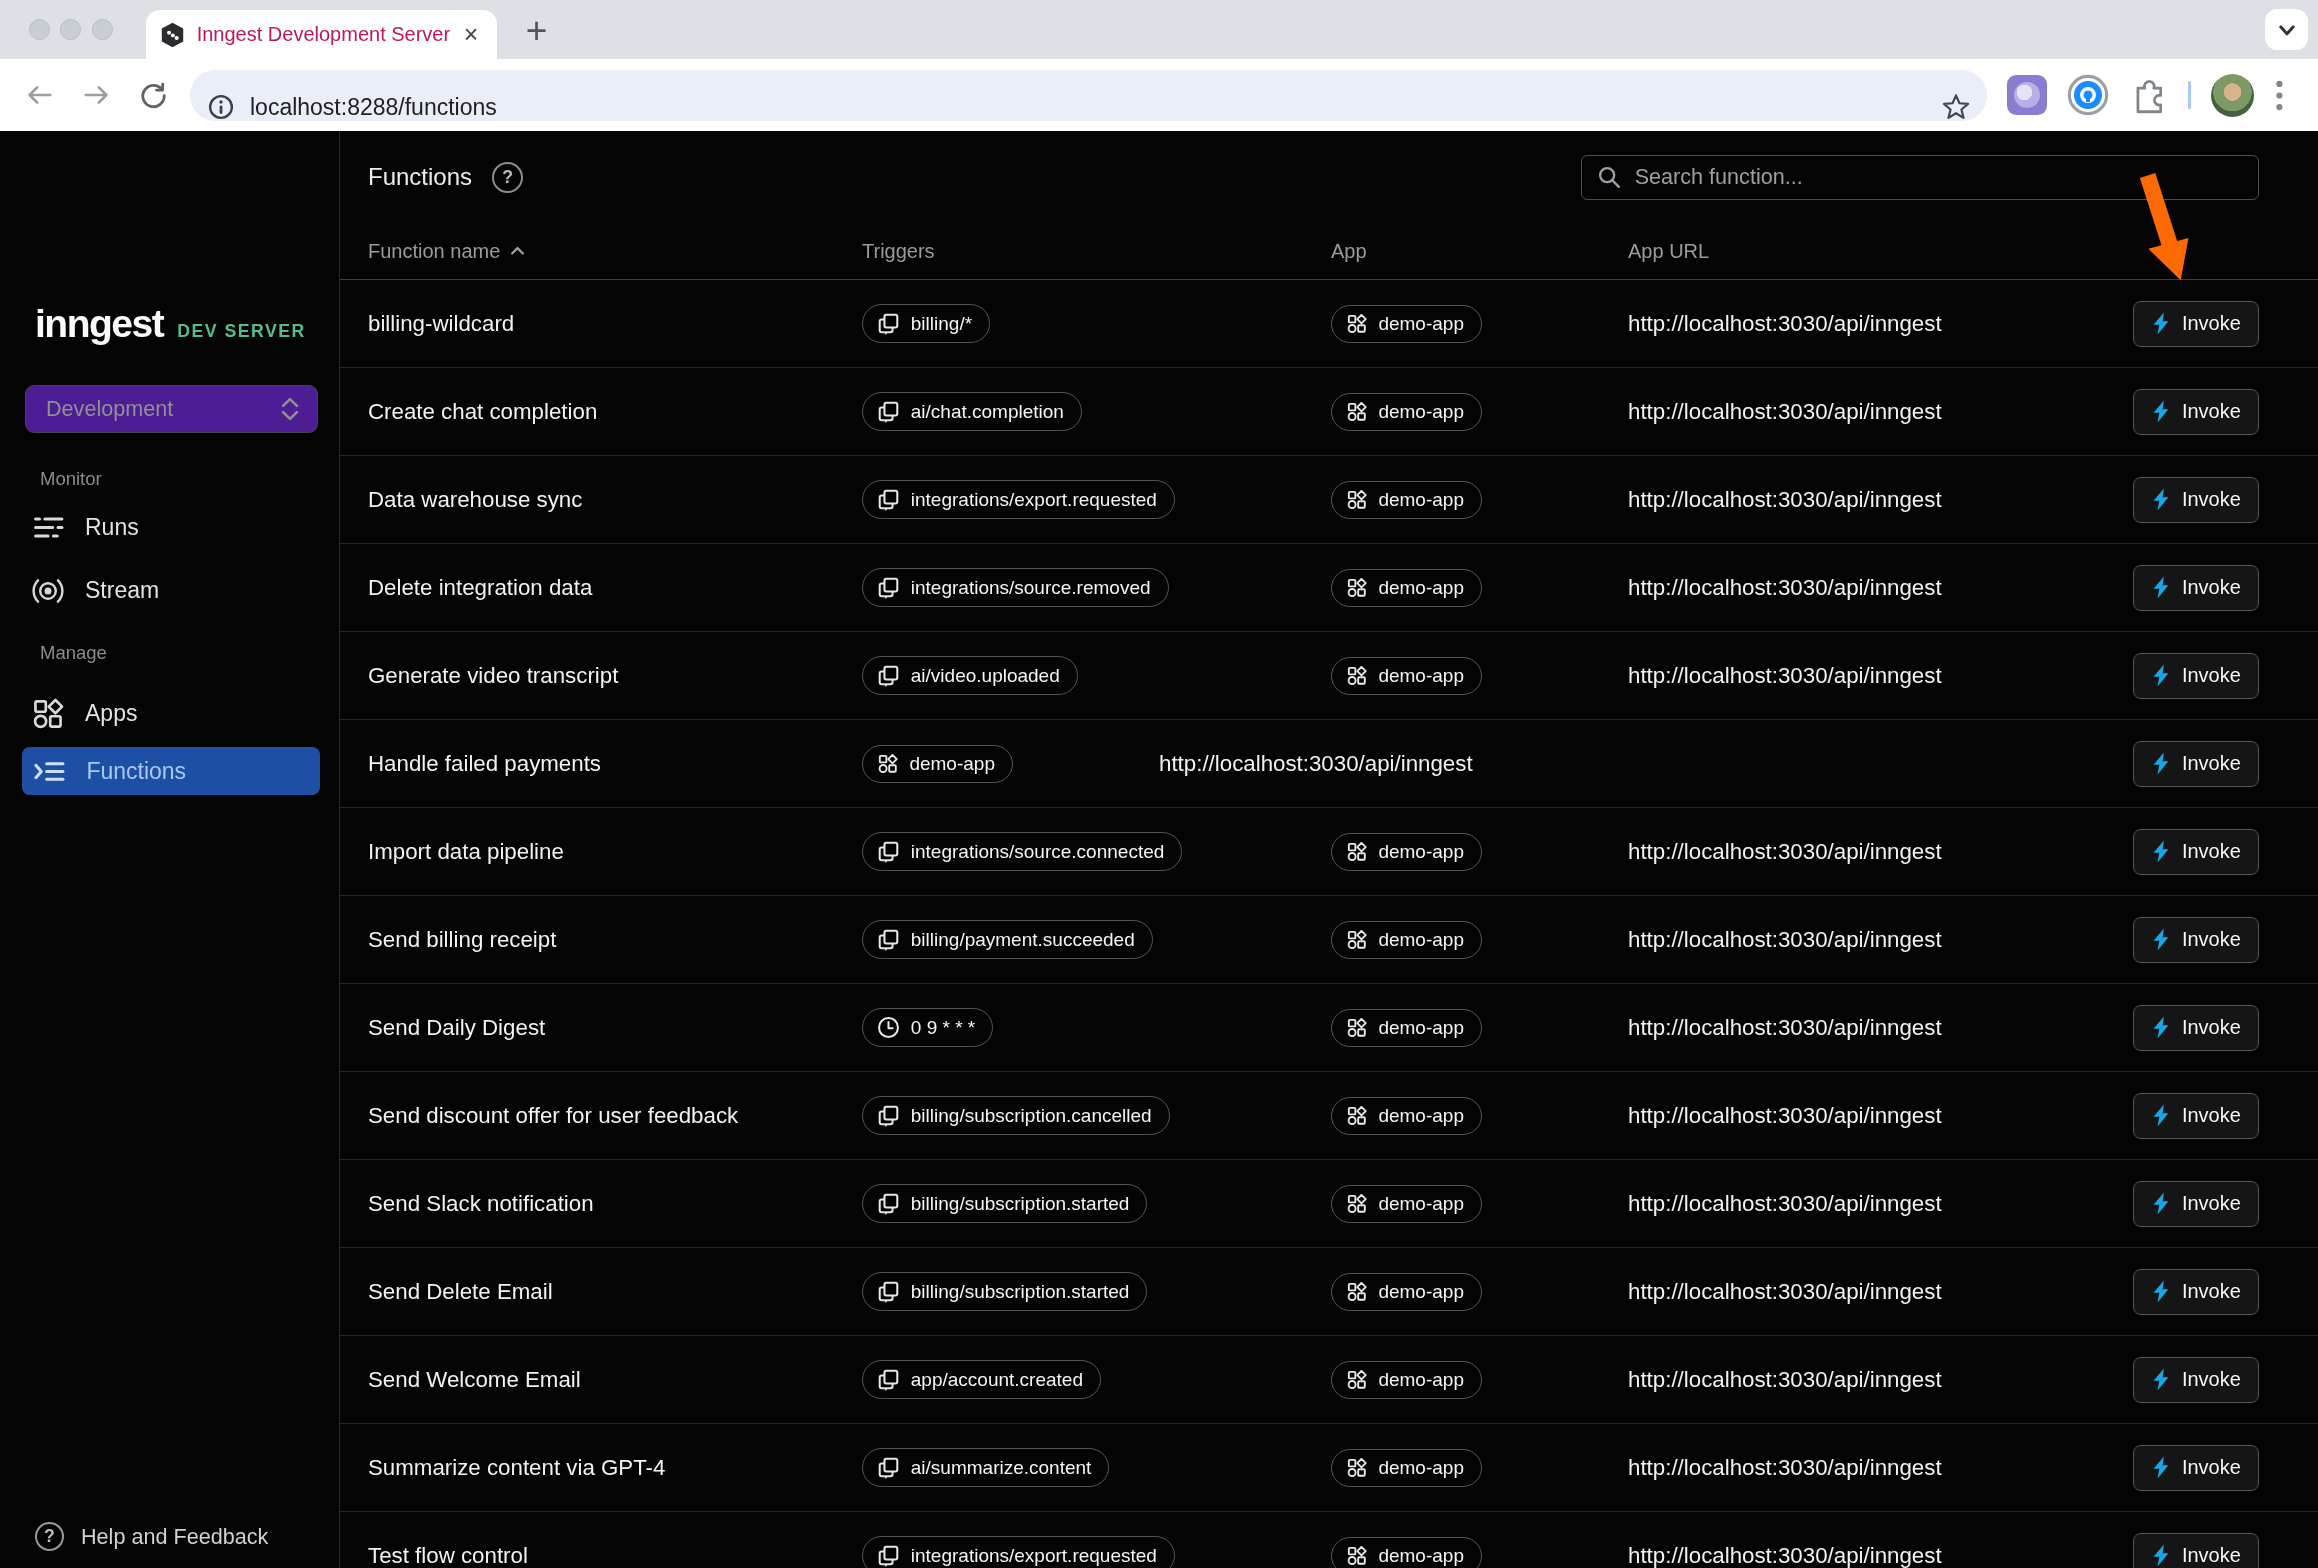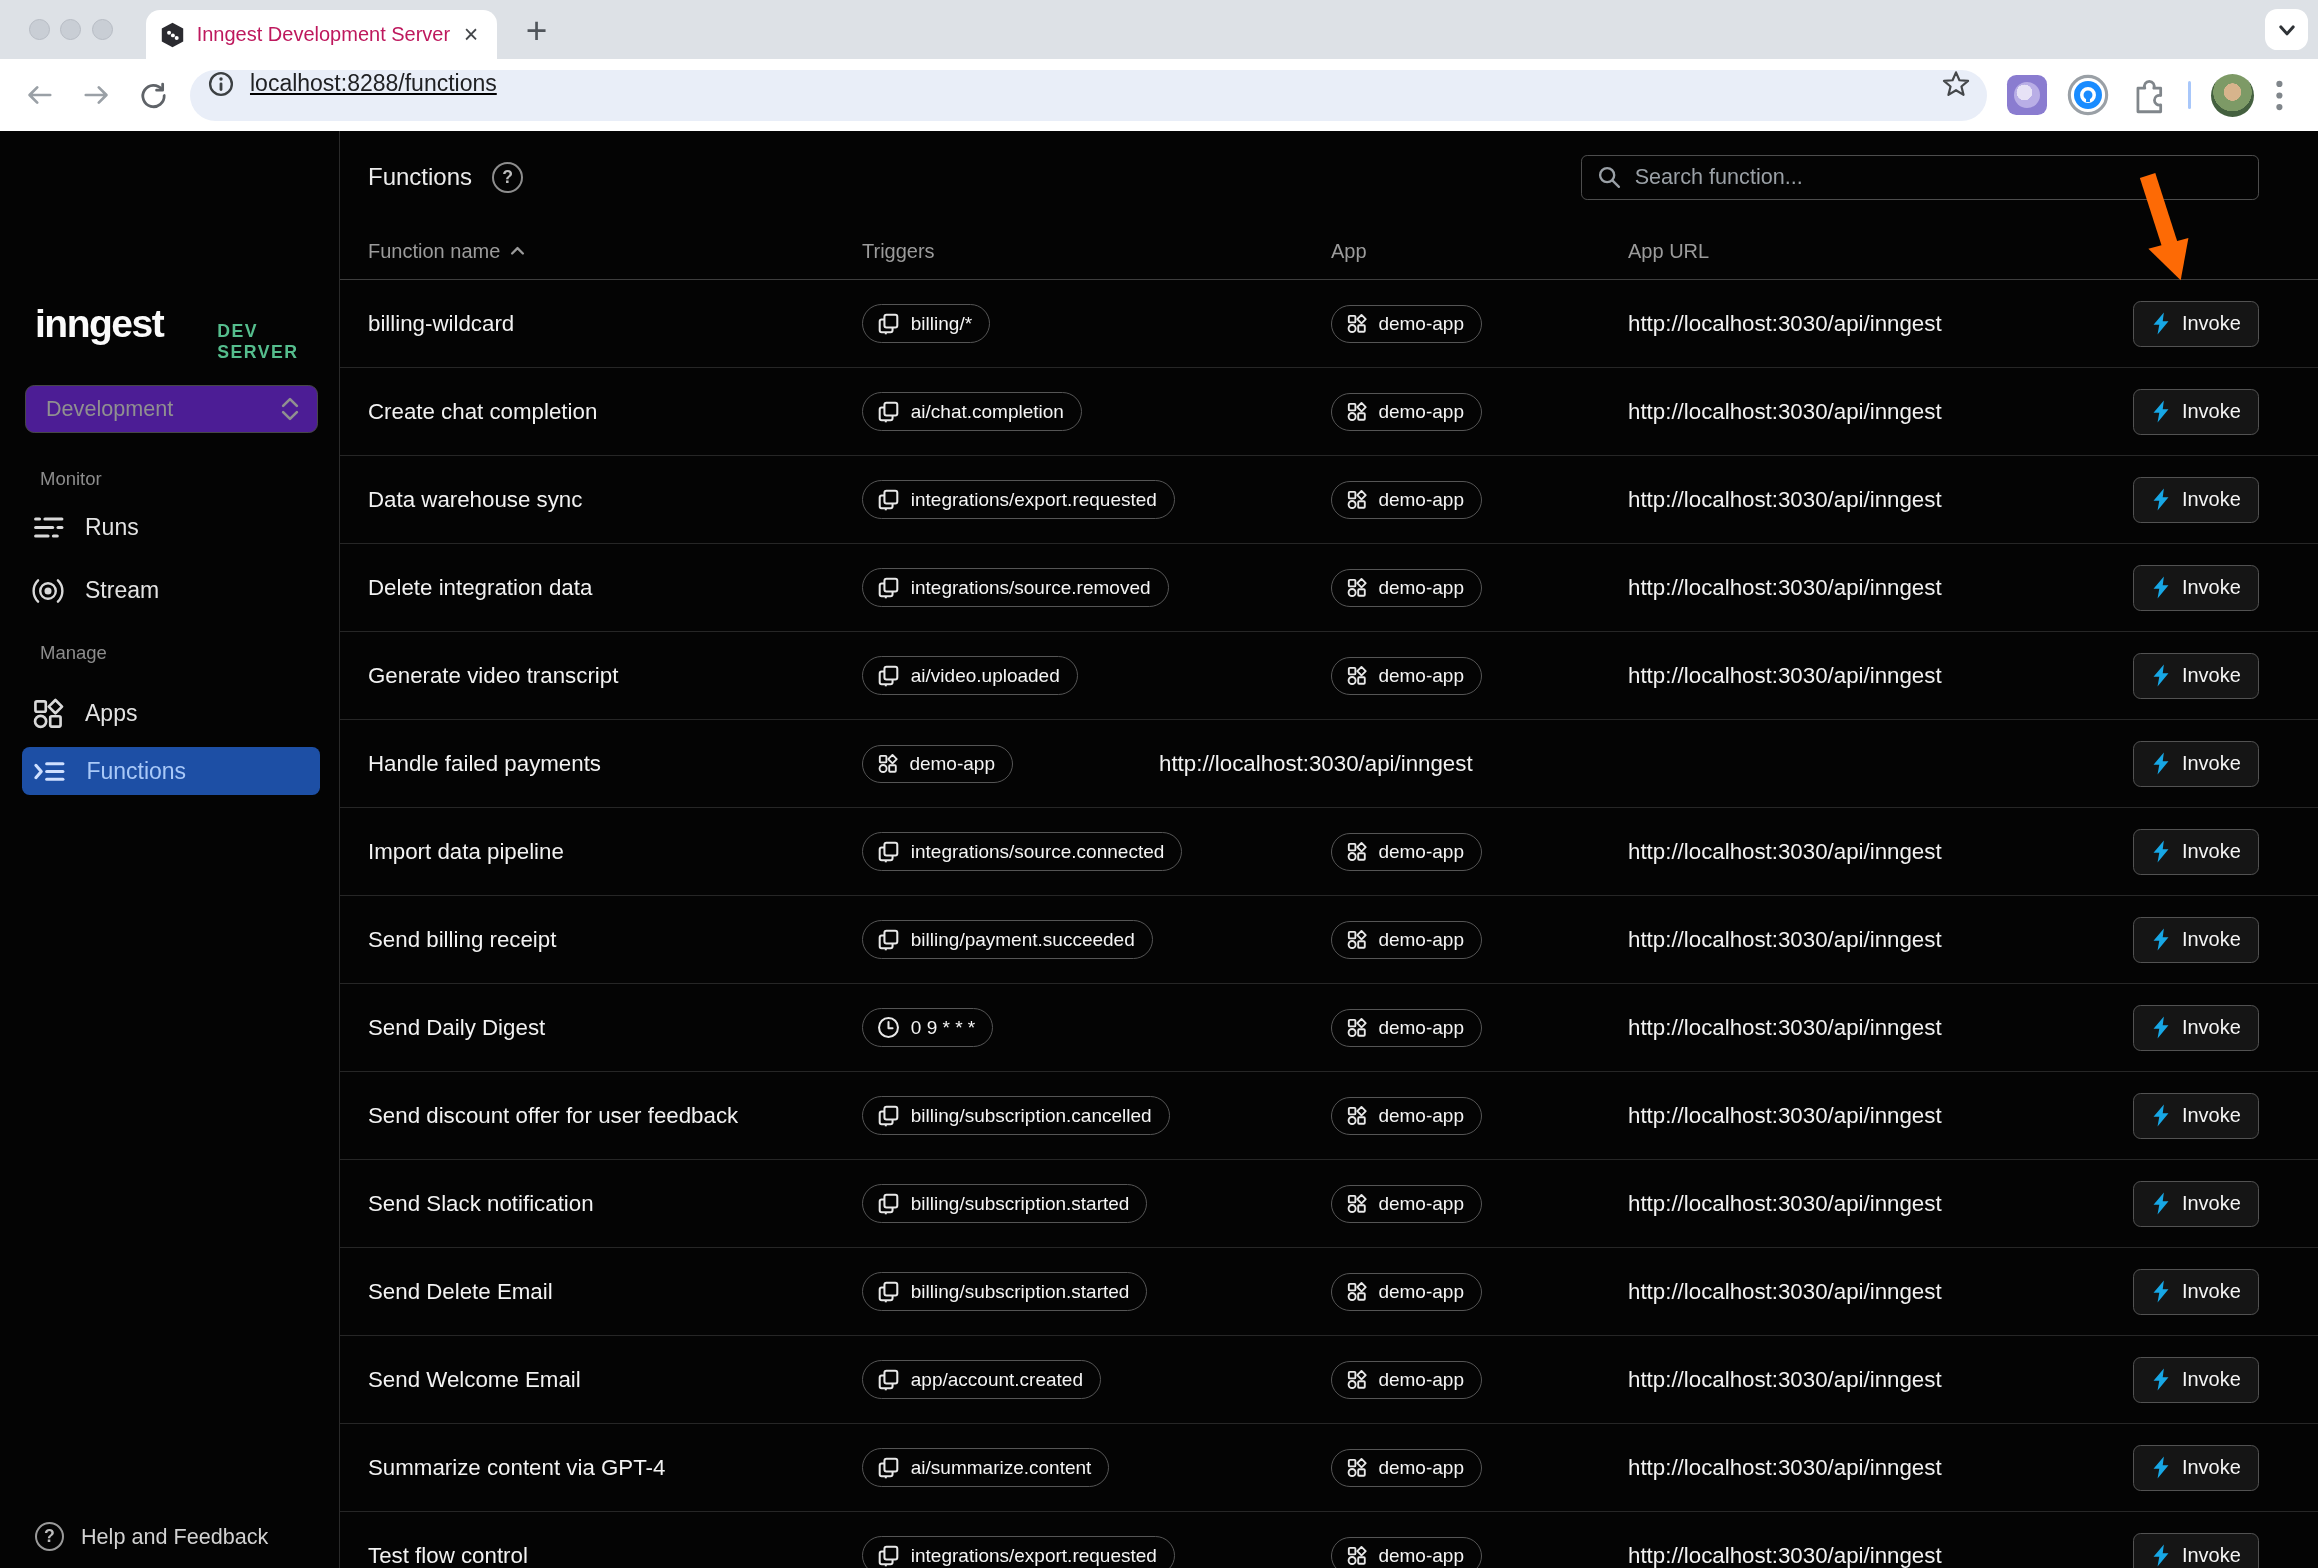--- a/index.html
+++ b/index.html
@@ -17,34 +17,34 @@
   .tab-close { font-size:25px; color:#44474b; line-height:1; padding:0 4.6px; cursor:default; }
   .newtab { position:absolute; left:515px; top:9.2px; width:43px; height:43px; display:flex; align-items:center;
             justify-content:center; font-size:37px; font-weight:300; color:#50555b; }
   .tabsearch { position:absolute; left:2265px; top:9.2px; width:43px; height:41px; background:#ffffff;
                border-radius:12.3px; display:flex; align-items:center; justify-content:center; }
 
   .toolbar { position:absolute; top:59px; left:0; right:0; height:72px; background:#ffffff;
              display:flex; align-items:center; }
   .nav-icons { display:flex; align-items:center; gap:28px; padding-left:25px; }
   .urlbar { margin-left:21.6px; width:1797px; height:51px; border-radius:25.4px; background:#e9eef8;
-            display:flex; align-items:flex-start; padding:0 17px 0 17px;text-decoration:underline; }
+            display:flex; align-items:flex-end; padding:0 17px 0 17px; }
   .url-text { font-size:23px; color:#202124; margin-left:15.4px; flex:1; }
   .ext-icons { display:flex; align-items:center; gap:20px; margin-left:20px; }
   .ext-purple { width:40px; height:40px; border-radius:9.2px; background:#8a7cd0; display:flex; align-items:center; justify-content:center; }
   .ext-purple i { width:26px; height:26px; border-radius:50%; background:radial-gradient(circle at 40% 40%, #e7e2f6 0 35%, #b9aee6 36% 100%); }
   .divider { width:3.9px; height:28px; border-radius:2.3px; background:#a8c7fa; }
   .avatar { width:43px; height:43px; border-radius:50%;
             background:radial-gradient(circle at 50% 42%, #d7b48c 0 26%, #7d9a66 27% 58%, #44603f 59% 100%); }
 
   
   .app { position:absolute; top:131px; left:0; right:0; bottom:0; background:#040404; display:flex; color:#ececec; }
 
   .sidebar { position:relative; width:340px; border-right:0.8px solid #2a2a2a; flex:none; }
-  .logo-row { position:absolute; left:35px; top:171px; display:flex; align-items:baseline;gap:40px; }
+  .logo-row { position:absolute; left:35px; top:171px; display:flex; align-items:baseline; }
   .logo-word { font-size:39px; font-weight:800; letter-spacing:-1.5px; color:#fafafa; }
   .logo-badge { font-size:17.7px; font-weight:600; letter-spacing:1.5px; margin-left:14px; }
   .env-select { position:absolute; left:25px; top:254px; width:293px; height:48px; background:#4c1d95;
                 border:1.5px solid #474747; border-radius:9.2px; display:flex; align-items:center;
                 padding:0 17px 0 20px; color:#909090; font-size:21.6px; }
   .env-select .grow { flex:1; }
   .nav-label { position:absolute; left:40px; font-size:18.5px; color:#8c8c8c; }
   .nav-item { position:absolute; left:31px; height:43px; display:flex; align-items:center; gap:20px;
               font-size:23px; color:#e3e3e3; }
   .nav-item.active { left:21.6px; width:298px; height:48px; background:#1d4fa5; border-radius:7.7px;

